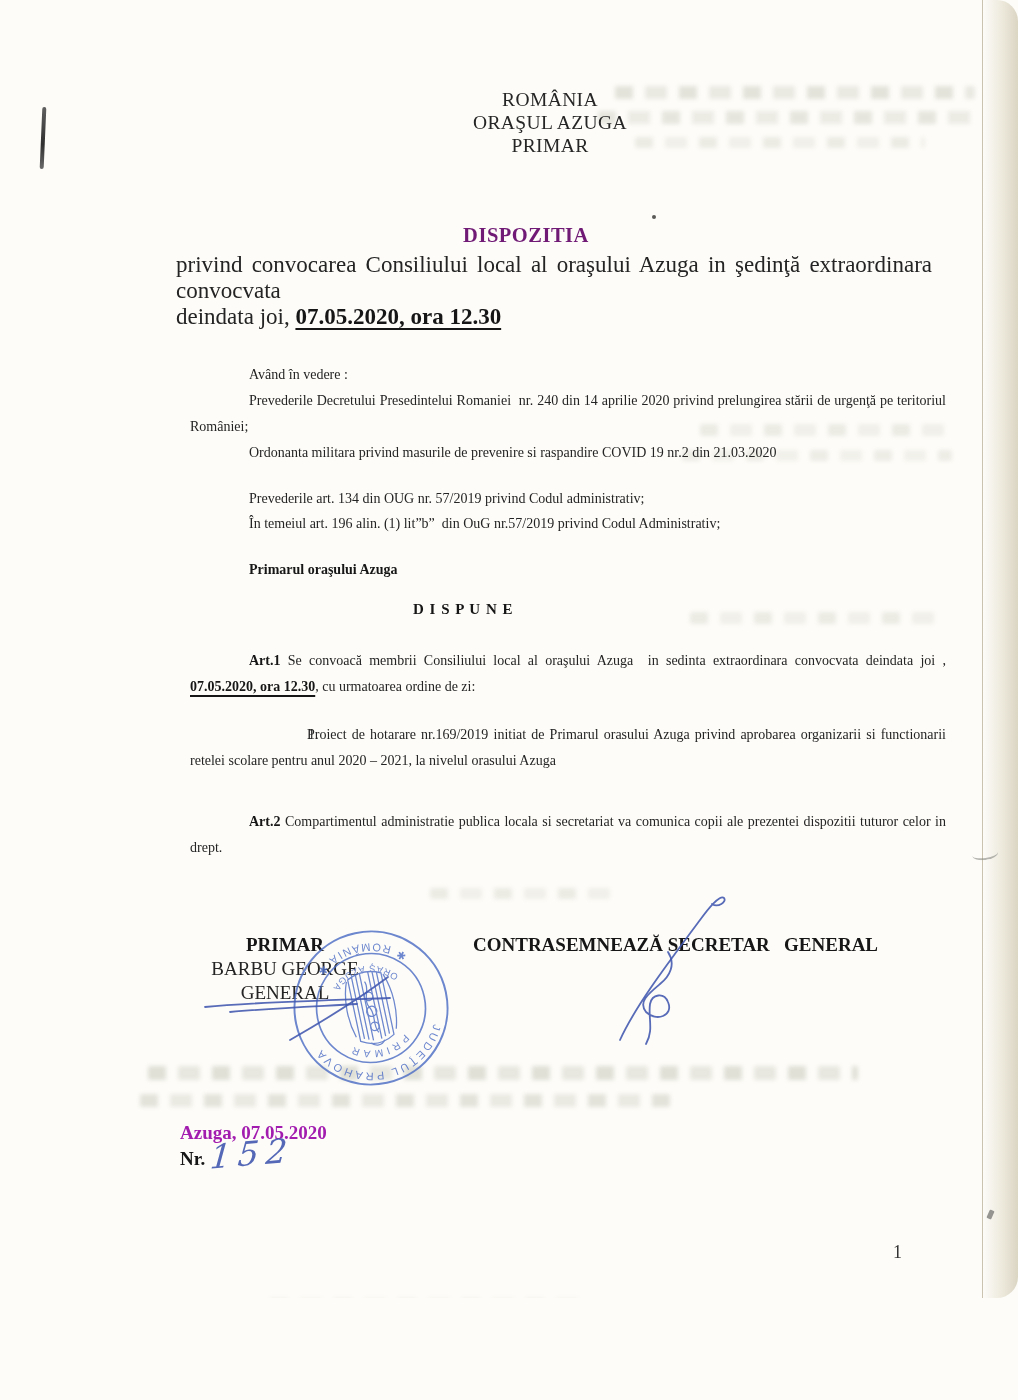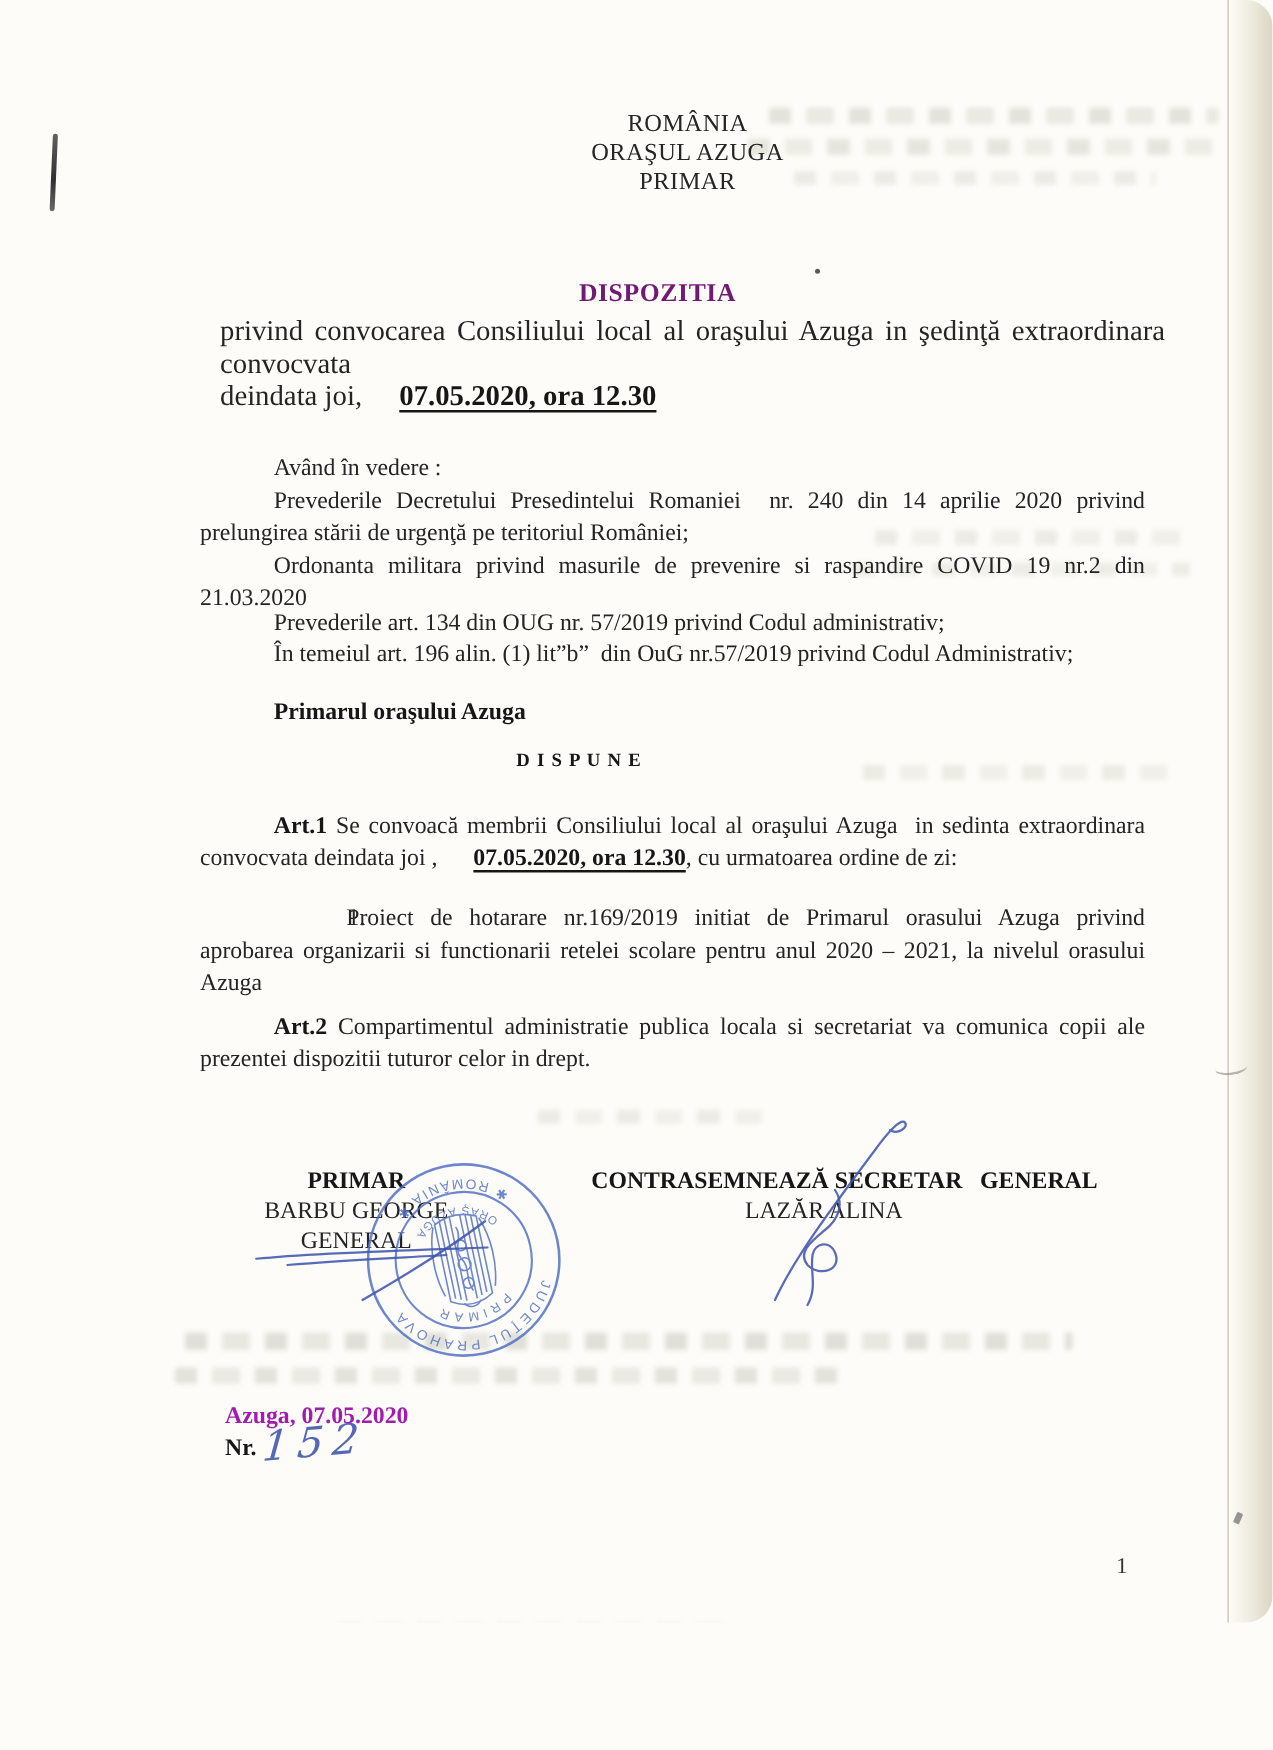--- a/index.html
+++ b/index.html
@@ -20,24 +20,24 @@
             border-bottom:2px solid rgba(125,125,120,.55);border-radius:60%;transform:rotate(-8deg);}
   .speck{position:absolute;left:988px;top:1210px;width:5px;height:9px;background:rgba(70,70,70,.55);transform:rotate(24deg);border-radius:1px;}
 
   
   .hdr{position:absolute;left:380px;top:88px;width:340px;text-align:center;
        font-size:19.5px;line-height:23px;letter-spacing:.4px;color:#262626;}
   .title{position:absolute;left:176px;top:224px;width:700px;margin:0;text-align:center;
          font-size:20.5px;font-weight:700;letter-spacing:.5px;color:#701a75;}
   .intro{position:absolute;left:176px;top:252px;width:756px;font-size:23px;line-height:26px;color:#242424;}
   .intro .l1{text-align:justify;text-align-last:justify;}
-  .para{position:absolute;left:160px;width:756px;margin:0;font-size:19px;line-height:26px;
+  .para{position:absolute;left:190px;width:756px;margin:0;font-size:14px;line-height:26px;
         text-align:justify;text-indent:59px;white-space:pre-wrap;color:#242424;}
   .b{font-weight:700;color:#161616;}
-  .u{text-decoration:underline;text-decoration-thickness:2px;text-underline-offset:4px;margin-left:24px;}
+  .u{text-decoration:underline;text-decoration-thickness:2px;text-underline-offset:4px;}
   .dispune{position:absolute;left:413px;top:601px;font-size:15px;font-weight:700;letter-spacing:1px;color:#161616;}
   .agn{display:inline-block;width:58px;}
   .sig{position:absolute;text-align:center;font-size:19px;line-height:24px;color:#242424;}
   .sigL{left:176px;top:933px;width:218px;}
   .sigR{left:473px;top:933px;width:372px;}
   .sig .role{font-weight:700;color:#161616;white-space:pre;}
   .fdate{position:absolute;left:180px;top:1122px;font-size:19px;font-weight:700;color:#a21caf;}
   .fnr{position:absolute;left:180px;top:1148px;font-size:19px;font-weight:700;color:#161616;}
   .hand{position:absolute;left:210px;top:1134px;font-family:"DejaVu Serif",serif;font-style:italic;
         font-size:33px;color:#4259b0;letter-spacing:7px;opacity:.9;
@@ -100,21 +100,20 @@
   <p class="para" style="top:722px"><span class="agn">1.</span><span>Proiect de hotarare nr.169/2019 initiat de Primarul orasului Azuga privind aprobarea organizarii si functionarii retelei scolare pentru anul 2020 – 2021, la nivelul orasului Azuga</span></p>
 
   <p class="para" style="top:809px"><span class="b">Art.2</span><span> Compartimentul administratie publica locala si secretariat va comunica copii ale prezentei dispozitii tuturor celor in drept.</span></p>
 
   <div class="sig sigL">
     <div class="role">PRIMAR</div>
     <div class="name">BARBU GEORGE GENERAL</div>
   </div>
   <div class="sig sigR">
     <div class="role">CONTRASEMNEAZĂ SECRETAR   GENERAL</div>
-    <div class="name">LAZĂR ALINA</div>
   </div>
 
   <svg class="stamp" viewBox="0 0 200 200">
     <g transform="rotate(168 100 100)" stroke="#4e6ec5" fill="none">
       <circle cx="100" cy="100" r="90" stroke-width="2.4"></circle>
       <circle cx="100" cy="100" r="64" stroke-width="2"></circle>
       <defs>
         <path id="ot" d="M 24,100 A 76,76 0 0 1 176,100"></path>
         <path id="ob" d="M 24,100 A 76,76 0 0 0 176,100"></path>
         <path id="it" d="M 50,100 A 50,50 0 0 1 150,100"></path>

